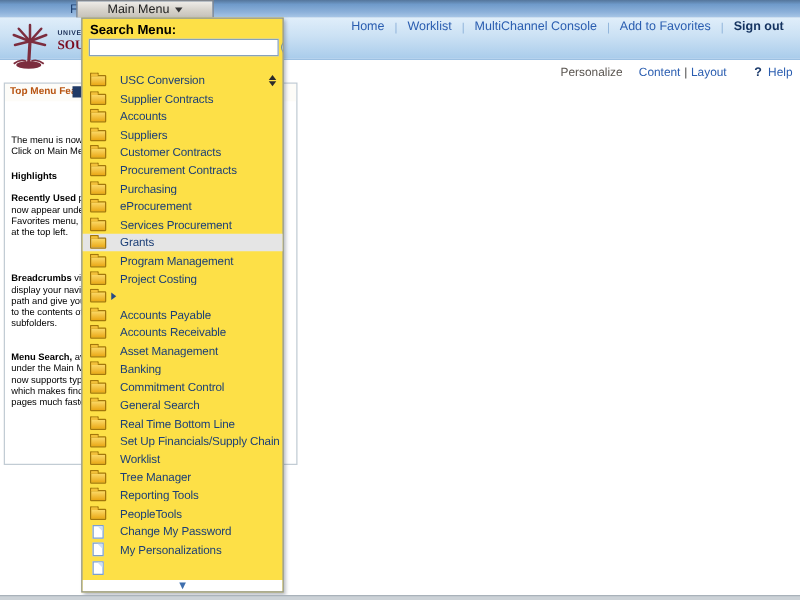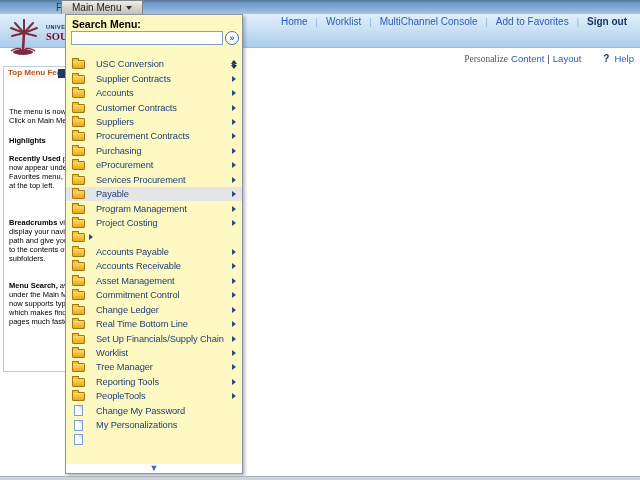--- a/index.html
+++ b/index.html
@@ -9,63 +9,63 @@
   
   .toolbar{position:absolute;top:0;left:0;width:640px;height:14px;
            background:linear-gradient(#54759b,#6f9aca 25%,#8db1da 70%,#a9c7e7);border-bottom:1px solid #9db9d8;}
   .favorites{position:absolute;left:8px;top:0;height:14px;display:flex;align-items:center;gap:4px;
              font-size:10px;color:#1c3e6e;cursor:pointer;padding-left:48px;}
   .caret{width:0;height:0;border-left:3px solid transparent;border-right:3px solid transparent;
          border-top:4px solid #1c3e6e;}
   .mm-btn{position:absolute;left:61px;top:0;height:15px;min-width:70px;box-sizing:border-box;
           background:linear-gradient(#efede9,#d4d0c8 60%,#c6c2ba);border:1px solid #80858c;
           display:flex;align-items:center;justify-content:center;gap:5px;font-size:10px;color:#222;
-          font-family:"Liberation Sans",sans-serif;padding:0 10px;cursor:pointer;}
+          font-family:"Liberation Sans",sans-serif;padding:0 24px;cursor:pointer;}
   .mm-btn .caret{border-top-color:#333;}
 
   
   .header-band{position:absolute;top:14px;left:0;width:640px;height:33px;
                background:linear-gradient(#e0eefa,#cbe1f4 45%,#a9cceb);border-bottom:1px solid #9cc0e2;}
   .top-links{position:absolute;top:16px;right:5px;display:flex;align-items:flex-end;font-size:10px;z-index:3;}
   .toplink{color:#2a5db0;text-decoration:none;margin:0 8px;cursor:pointer;}
   .toplink.bold{color:#13325f;font-weight:bold;}
   .sep{color:#8fb3da;font-size:9px;}
 
   
   .logo{position:absolute;left:5px;top:15px;display:flex;z-index:2;}
   .logo-text{margin-left:3px;margin-top:9px;}
   .logo-l1{font-size:5.5px;font-weight:bold;color:#1b2f57;letter-spacing:.5px;white-space:nowrap;}
   .logo-l2{font-family:"Liberation Serif",serif;font-size:10.5px;font-weight:bold;color:#7a0c20;
            margin-top:1px;white-space:nowrap;}
 
   
   .pers-row{position:absolute;top:53px;left:0;width:634px;display:flex;justify-content:flex-end;
             align-items:center;font-size:9.5px;z-index:1;}
-  .pers-label{color:#5a5550;margin-right:3px;font-family:Liberation Serif, serif;}
+  .pers-label{color:#5a5550;margin-right:13px;}
   .pers-link{color:#2a5db0;text-decoration:none;cursor:pointer;}
   .pers-sep{color:#444;margin:0 3px;}
   .help-group{display:flex;align-items:center;margin-left:22px;}
   .q-icon{color:#1b3a6b;font-weight:bold;font-size:10px;margin-right:5px;cursor:pointer;}
 
   
   .pagelet{position:absolute;left:3px;top:66px;width:235px;height:306px;border:1px solid #c2ccd4;
            background:#fff;box-sizing:border-box;z-index:1;overflow:hidden;}
   .pagelet-title{position:relative;height:12px;padding:1px 4px;font-size:8px;font-weight:bold;
                  color:#b85411;background:#fdfcf8;}
   .collapse{position:absolute;left:54px;top:2px;width:9px;height:9px;background:#203a66;cursor:pointer;}
   .pagelet-body{padding:2px 5px;font-size:7.5px;line-height:9px;color:#000;}
   .sec{margin-top:9px;}
   .sec.heading-center{text-align:center;font-weight:bold;margin-top:6px;}
   .sec.heading{font-weight:bold;margin-top:11px;}
   .sec.gap-large{margin-top:28px;}
   .sec.gap-medium{margin-top:18px;}
   .pline{white-space:nowrap;}
 
   
-  .menu-panel{position:absolute;left:65px;top:14px;width:178px;height:460px;background:#fef9c3;
+  .menu-panel{position:absolute;left:65px;top:14px;width:162px;height:460px;background:#fde047;
               border:1px solid #8a949e;box-sizing:border-box;z-index:10;overflow:hidden;
               box-shadow:2px 2px 3px rgba(90,100,115,.45);}
   .search-label{margin:3px 0 0 6px;font-size:10.5px;font-weight:bold;color:#000;}
   .search-row{position:absolute;top:16px;left:5px;display:flex;align-items:center;}
   .search-input{width:152px;height:14px;border:1px solid #86a1bc;font-size:10px;padding:0 2px;
                 box-sizing:border-box;font-family:"Liberation Sans",sans-serif;}
   .go-btn{width:14px;height:14px;border:1px solid #3f6fae;border-radius:50%;color:#2a5db0;
           font-size:9px;font-weight:bold;display:flex;align-items:center;justify-content:center;
           margin-left:2px;background:#fff;padding:0;line-height:1;cursor:pointer;}
   .spinner{position:absolute;top:45px;right:5px;display:flex;flex-direction:column;gap:1px;cursor:pointer;}
@@ -212,51 +212,51 @@
           <span class="mlabel">Supplier Contracts</span>
           <span class="arrow"></span>
         </div>
         <div class="mrow">
           <span class="ic folder"></span>
           <span class="mlabel">Accounts</span>
           <span class="arrow"></span>
         </div>
         <div class="mrow">
           <span class="ic folder"></span>
+          <span class="mlabel">Suppliers</span>
+          <span class="arrow"></span>
+        </div>
+        <div class="mrow">
+          <span class="ic folder"></span>
           <span class="mlabel">Customer Contracts</span>
           <span class="arrow"></span>
         </div>
         <div class="mrow">
           <span class="ic folder"></span>
-          <span class="mlabel">Suppliers</span>
-          <span class="arrow"></span>
-        </div>
-        <div class="mrow">
-          <span class="ic folder"></span>
           <span class="mlabel">Procurement Contracts</span>
           <span class="arrow"></span>
         </div>
         <div class="mrow">
           <span class="ic folder"></span>
           <span class="mlabel">Purchasing</span>
           <span class="arrow"></span>
         </div>
         <div class="mrow">
           <span class="ic folder"></span>
           <span class="mlabel">eProcurement</span>
           <span class="arrow"></span>
         </div>
         <div class="mrow">
           <span class="ic folder"></span>
           <span class="mlabel">Services Procurement</span>
           <span class="arrow"></span>
         </div>
         <div class="mrow hl">
           <span class="ic folder"></span>
-          <span class="mlabel">Payable</span>
+          <span class="mlabel">Grants</span>
           <span class="arrow"></span>
         </div>
         <div class="mrow">
           <span class="ic folder"></span>
           <span class="mlabel">Program Management</span>
           <span class="arrow"></span>
         </div>
         <div class="mrow">
           <span class="ic folder"></span>
           <span class="mlabel">Project Costing</span>
@@ -276,26 +276,31 @@
           <span class="mlabel">Accounts Receivable</span>
           <span class="arrow"></span>
         </div>
         <div class="mrow">
           <span class="ic folder"></span>
           <span class="mlabel">Asset Management</span>
           <span class="arrow"></span>
         </div>
         <div class="mrow">
           <span class="ic folder"></span>
+          <span class="mlabel">Banking</span>
+          <span class="arrow"></span>
+        </div>
+        <div class="mrow">
+          <span class="ic folder"></span>
           <span class="mlabel">Commitment Control</span>
           <span class="arrow"></span>
         </div>
         <div class="mrow">
           <span class="ic folder"></span>
-          <span class="mlabel">Change Ledger</span>
+          <span class="mlabel">General Search</span>
           <span class="arrow"></span>
         </div>
         <div class="mrow">
           <span class="ic folder"></span>
           <span class="mlabel">Real Time Bottom Line</span>
           <span class="arrow"></span>
         </div>
         <div class="mrow">
           <span class="ic folder"></span>
           <span class="mlabel">Set Up Financials/Supply Chain</span>

